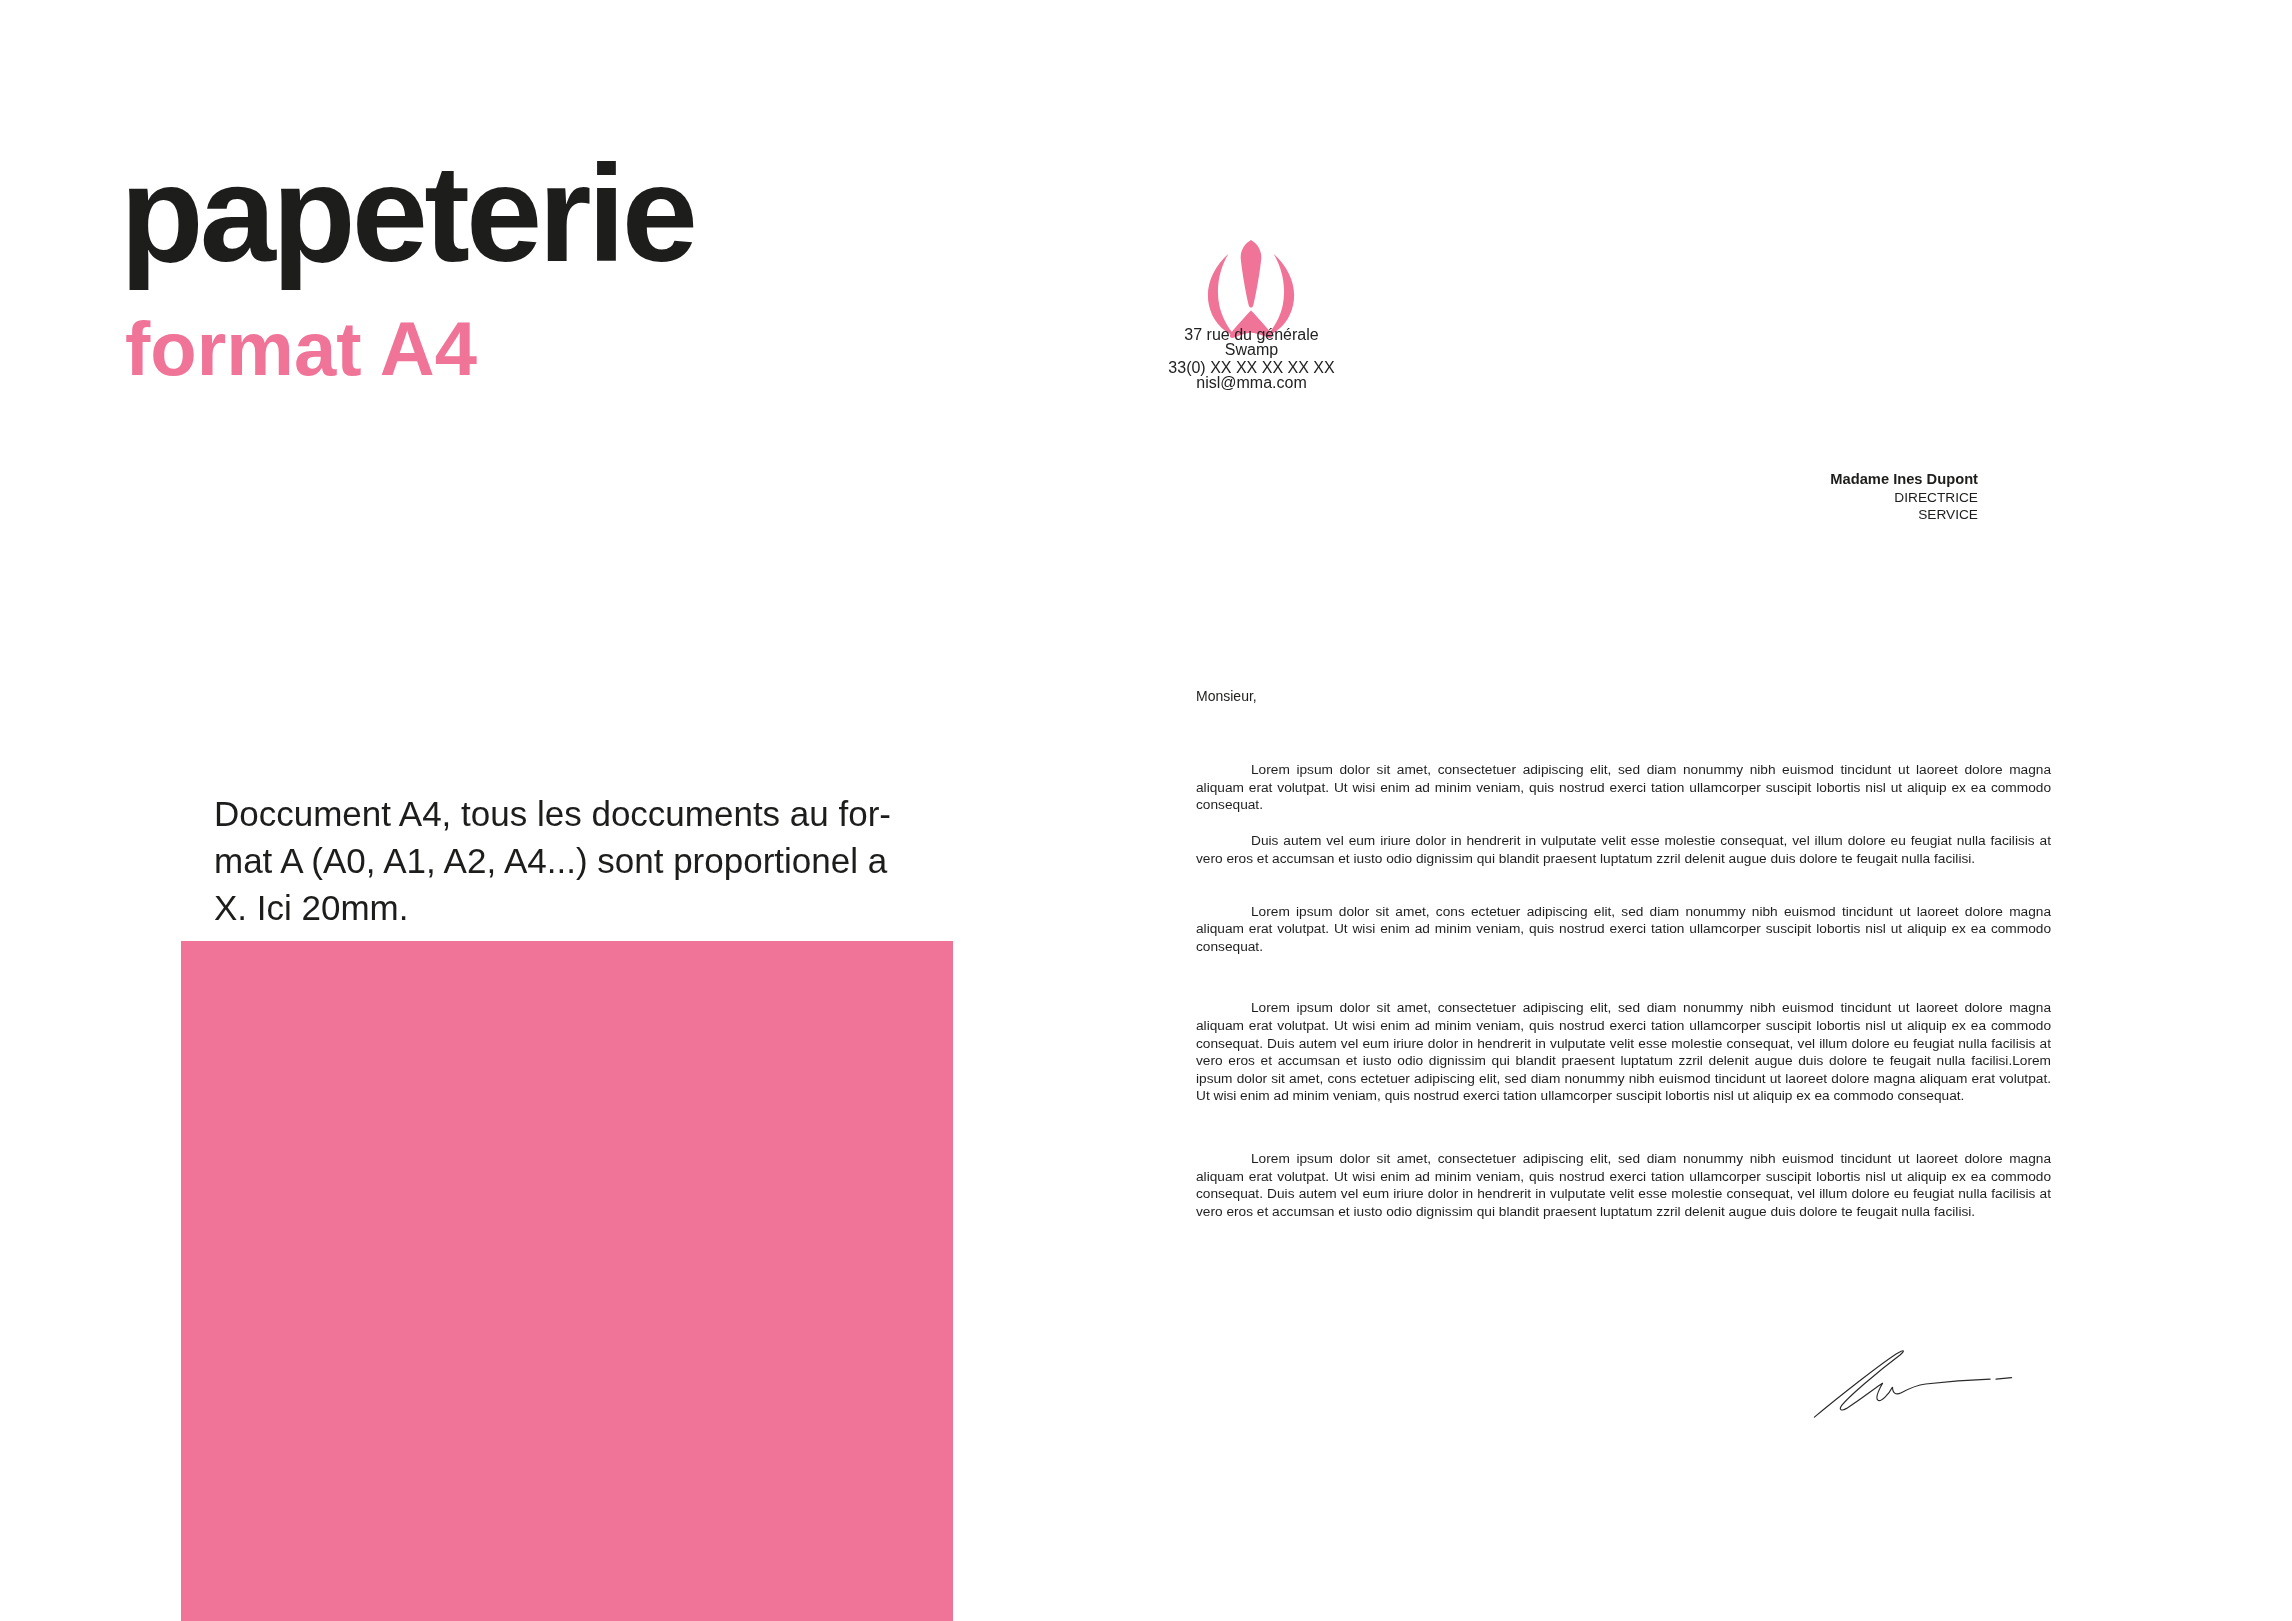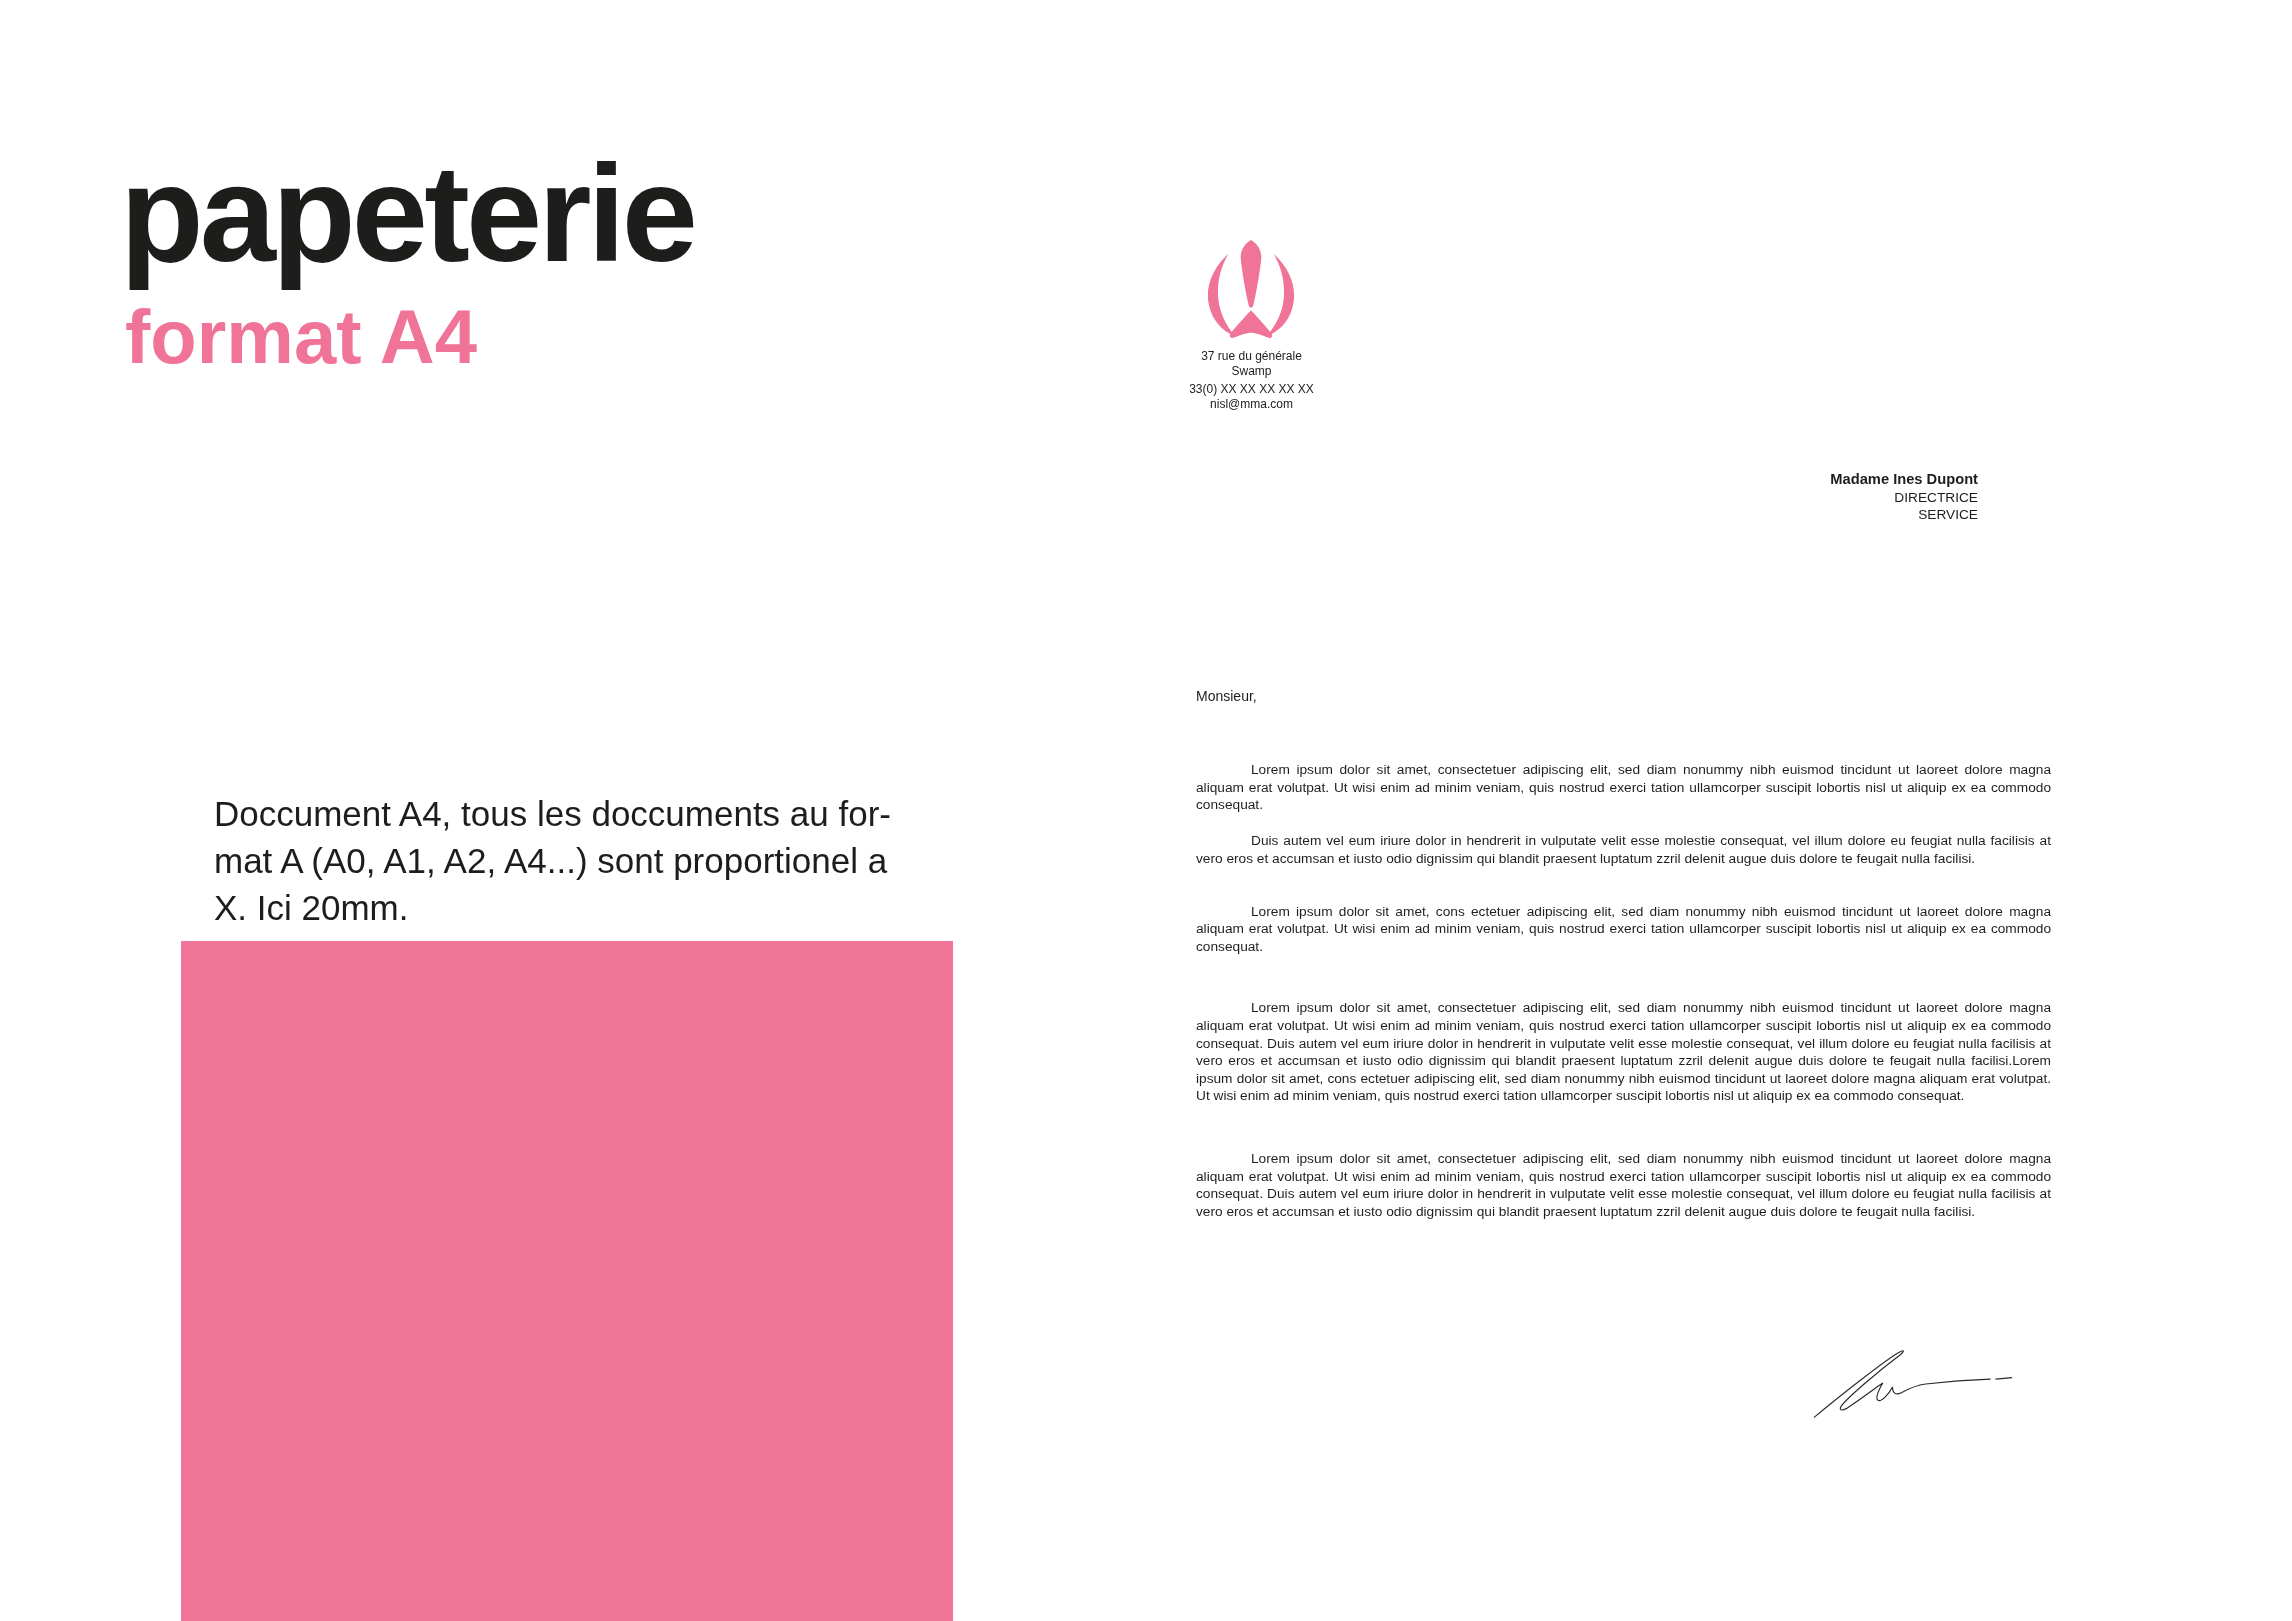--- a/index.html
+++ b/index.html
@@ -7,39 +7,39 @@
     position:relative;width:2293px;height:1621px;background:#ffffff;
     overflow:hidden;font-family:"Liberation Sans",sans-serif;color:#1d1d1b;border-radius:25px;
   }
   
   .title-main{
     position:absolute;left:120px;top:145px;margin:0;
     font-size:137px;font-weight:700;letter-spacing:-3.9px;line-height:1;
     color:#1d1d1b;
   }
   .title-sub{
-    position:absolute;left:125px;top:299px;margin:0;
+    position:absolute;left:125px;top:311px;margin:0;
     font-size:76px;font-weight:700;letter-spacing:0;line-height:1;
     color:#f07398;
   }
   .caption{
     position:absolute;left:182px;top:790px;width:804px;
     font-size:35px;line-height:47px;font-weight:400;color:#1d1d1b;margin-left:32px;
   }
   .pink-square{
     position:absolute;left:181px;top:941px;width:772px;height:680px;
     background:#f07398;
   }
   
   .letter{position:absolute;left:1127px;top:157px;width:1000px;height:1431px;background:#ffffff;}
   .logo{position:absolute;left:76px;top:81px;width:96px;height:100px;}
   .logo svg{display:block;width:100%;height:100%;}
   .address{
-    position:absolute;left:26.5px;top:192px;width:196px;
-    text-align:center;font-size:12px;line-height:14.7px;color:#222;
+    position:absolute;left:26.5px;top:171px;width:196px;
+    text-align:center;font-size:16px;line-height:14.7px;color:#222;
   }
   .address .phone{margin-top:3.9px;}
   .recipient{
     position:absolute;right:149px;top:314px;width:353px;
     text-align:right;font-size:13.7px;line-height:17.6px;color:#1d1d1b;
   }
   .recipient .name{font-weight:700;font-size:14.7px;text-align:right;}
   .salutation{position:absolute;left:69px;top:531px;font-size:14px;color:#1d1d1b;}
   .body-text{position:absolute;left:69px;top:604px;width:855px;}
   .body-text p{

